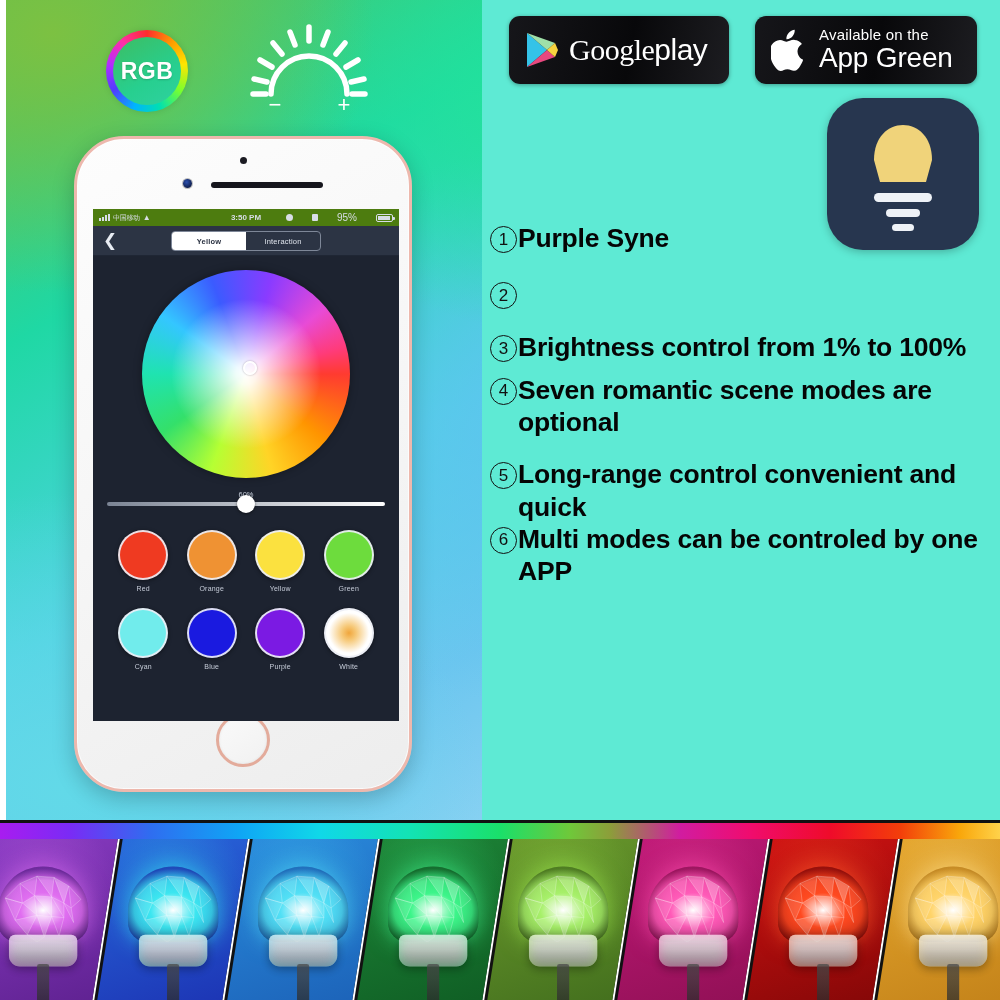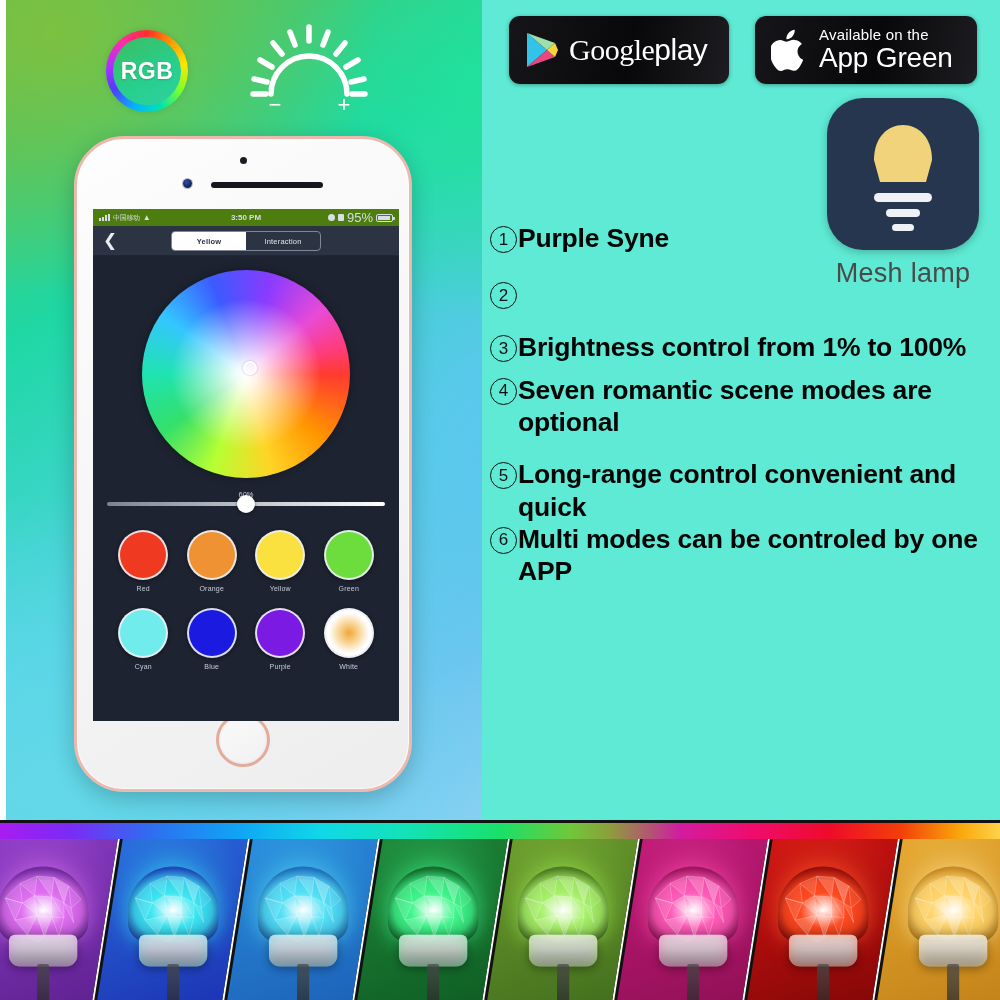--- a/index.html
+++ b/index.html
@@ -80,21 +80,21 @@
   .sb-signal{ display:flex; align-items:flex-end; gap:1px; }
   .sb-signal i{ display:block; width:2px; background:#d8dde6; }
   .sb-signal i:nth-child(1){height:3px}
   .sb-signal i:nth-child(2){height:4.5px}
   .sb-signal i:nth-child(3){height:6px}
   .sb-signal i:nth-child(4){height:7.5px}
   .sb-carrier{ font-size:7px; letter-spacing:-.3px; }
   .sb-wifi{ width:9px; height:8px; position:relative; }
   .sb-wifi::after{ content:"▲"; position:absolute; left:0; top:-1px; font-size:8px; color:#d8dde6; }
   .sb-time{ position:absolute; left:0; right:0; text-align:center; font-size:8px; font-weight:bold; }
-  .sb-right{ margin-left:auto; display:flex; align-items:center; gap:3px; font-size:13px; }
+  .sb-right{ margin-left:auto; display:flex; align-items:center; gap:19px; font-size:10px; }
   .sb-dot{ width:7px; height:7px; border-radius:50%; background:#d8dde6; }
   .sb-lock{ width:6px; height:7px; background:#d8dde6; border-radius:1px; }
   .sb-batt{ width:17px; height:8px; border:1px solid #d8dde6; border-radius:2px; position:relative; }
   .sb-batt::before{ content:""; position:absolute; left:1px; top:1px; bottom:1px; right:2px; background:#d8dde6; }
   .sb-batt::after{ content:""; position:absolute; right:-3px; top:2.5px; width:2px; height:3px;
     background:#d8dde6; border-radius:0 1px 1px 0; }
 
   
   .navbar{
     height:30px; background:#2c3444; display:flex; align-items:center;
@@ -397,21 +397,20 @@
 
     <div class="app-icon-wrap">
       <div class="app-icon">
         <svg viewBox="0 0 152 152">
           <path d="M47 62 C47 39 61 27 76 27 C91 27 105 39 105 62 L99 84 L53 84 Z" fill="#f0d37a"></path>
           <rect x="47" y="95" width="58" height="9" rx="4.5" fill="#eef2f7"></rect>
           <rect x="59" y="111" width="34" height="8" rx="4" fill="#eef2f7"></rect>
           <rect x="65" y="126" width="22" height="7" rx="3.5" fill="#eef2f7"></rect>
         </svg>
       </div>
-      <div class="app-icon-label">Mesh lamp</div>
     </div>
 
     <div class="features">
         <div class="feat f1">
           <div class="circ-num">1</div>
           <div class="feat-text">Purple Syne</div>
         </div>
         <div class="feat f2">
           <div class="circ-num">2</div>
         </div>

